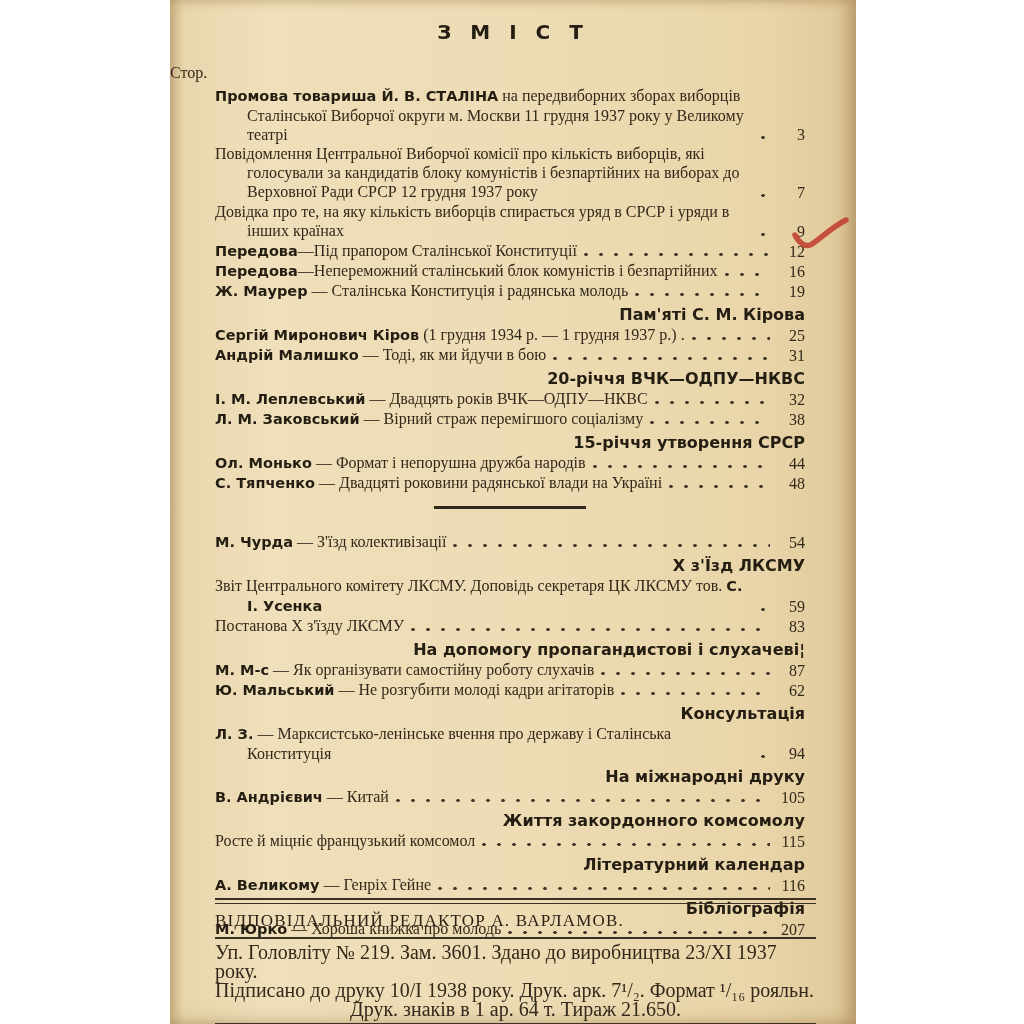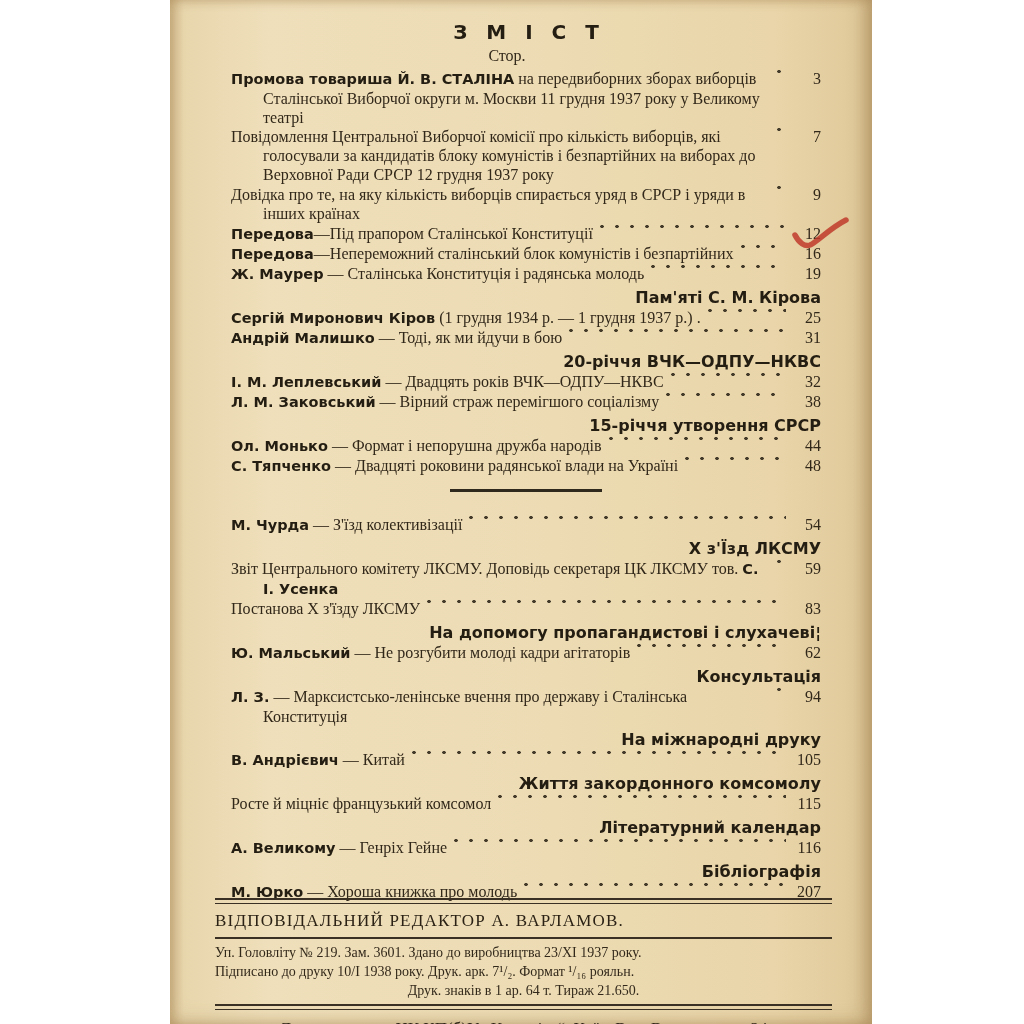--- a/index.html
+++ b/index.html
@@ -5,33 +5,32 @@
   html,body{margin:0;padding:0;}
   body{
     width:1024px;height:1024px;background:#ffffff;overflow:hidden;
     font-family:"Liberation Serif", serif;color:#32281a;
     -webkit-font-smoothing:antialiased;
   }
   .paper{
     position:absolute;left:170px;top:0;width:686px;height:1024px;
     background:linear-gradient(90deg,#d9c295 0%,#e8d6ad 2%,#efdfba 14%,#ecdbb3 55%,#e9d5a9 86%,#e2cc9e 96%,#d5bd8e 100%);
     box-shadow:inset -7px 0 12px rgba(140,100,50,.30), inset 5px 0 9px rgba(140,100,50,.18), inset 0 -8px 18px rgba(150,112,60,.12);
-    padding-left:16px;
   }
   .title{
     text-align:center;padding-top:20px;
     font-family:"DejaVu Sans", sans-serif;font-weight:700;
     font-size:20px;letter-spacing:6px;color:#241d12;
   }
   .stor{
-    text-align:center;padding-right:44px;margin-top:3px;
+    text-align:left;padding-right:44px;margin-top:20px;
     font-size:16px;color:#33291b;
   }
   .toc{padding:4px 51px 0 45px;}
-  .entry{display:flex;align-items:flex-start;font-size:16px;line-height:19px;}
+  .entry{display:flex;align-items:flex-end;font-size:16px;line-height:19px;}
   .entry .txt{flex:0 1 auto;padding-left:32px;text-indent:-32px;}
   .entry .txt b{
     font-family:"DejaVu Sans", sans-serif;font-weight:700;font-size:14.5px;color:#241d12;
   }
   .entry .lead{
     flex:1 0 10px;height:5px;margin:0 5px 4px 6px;
     background-image:radial-gradient(circle at 3px 2.5px,#453b2b 1.6px,rgba(0,0,0,0) 1.9px);
     background-size:15px 5px;background-repeat:repeat-x;
   }
   .entry .pg{flex:0 0 30px;text-align:right;font-size:16px;}
@@ -43,21 +42,21 @@
   .divider{width:152px;margin:13px auto 17px;border-top:3px solid #2f281c;}
   .gap-before-churda{height:6px;}
   .check{position:absolute;left:620px;top:216px;}
   .footer{position:absolute;left:45px;right:40px;top:898px;}
   .rule2{height:3px;border-top:2px solid #3a3124;border-bottom:1px solid #3a3124;}
   .rule1{border-top:2px solid #3a3124;}
   .editor{
     font-size:17px;letter-spacing:1.2px;color:#2b2215;
     margin:7px 0 6px;
   }
-  .imprint{font-size:14px;line-height:19px;color:#33291b;margin:4px 0;}
+  .imprint{font-size:20px;line-height:19px;color:#33291b;margin:4px 0;}
   .imprint .ln{display:block;}
   .imprint .ln.center{text-align:center;}
   .printer{margin-top:9px;text-align:center;font-size:17px;color:#2e2416;}
 </style>
 </head>
 <body>
 
 <div class="paper">
 
   <div class="title">З М І С Т</div>
@@ -152,20 +151,25 @@
       <span class="pg">59</span>
     </div>
     <div class="entry">
       <span class="txt"><span>Постанова Х з'їзду ЛКСМУ</span><b></b><span></span></span>
       <span class="lead"></span>
       <span class="pg">83</span>
     </div>
 
     <div class="heading">На допомогу пропагандистові і слухачеві¦</div>
 
+    <div class="entry">
+      <span class="txt"><span></span><b>М. М-с</b><span> — Як організувати самостійну роботу слухачів</span></span>
+      <span class="lead"></span>
+      <span class="pg">87</span>
+    </div>
     <div class="entry">
       <span class="txt"><span></span><b>Ю. Мальський</b><span> — Не розгубити молоді кадри агітаторів</span></span>
       <span class="lead"></span>
       <span class="pg">62</span>
     </div>
 
     <div class="heading">Консультація</div>
 
     <div class="entry">
       <span class="txt"><span></span><b>Л. З.</b><span> — Марксистсько-ленінське вчення про державу і Сталінська Конституція</span></span>

